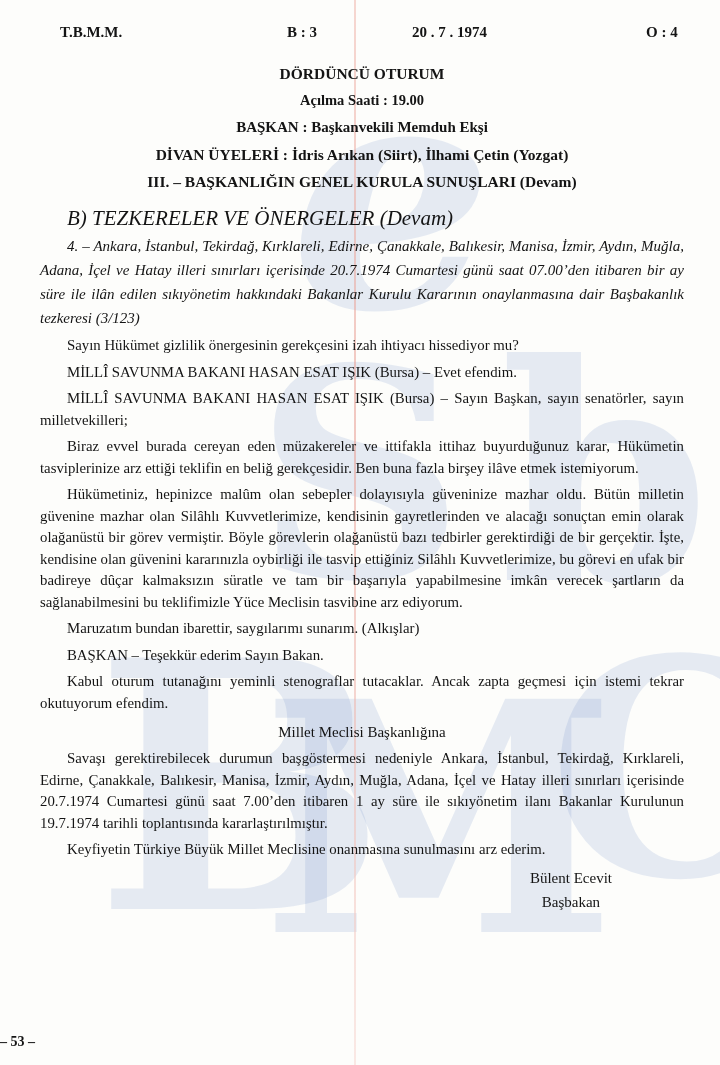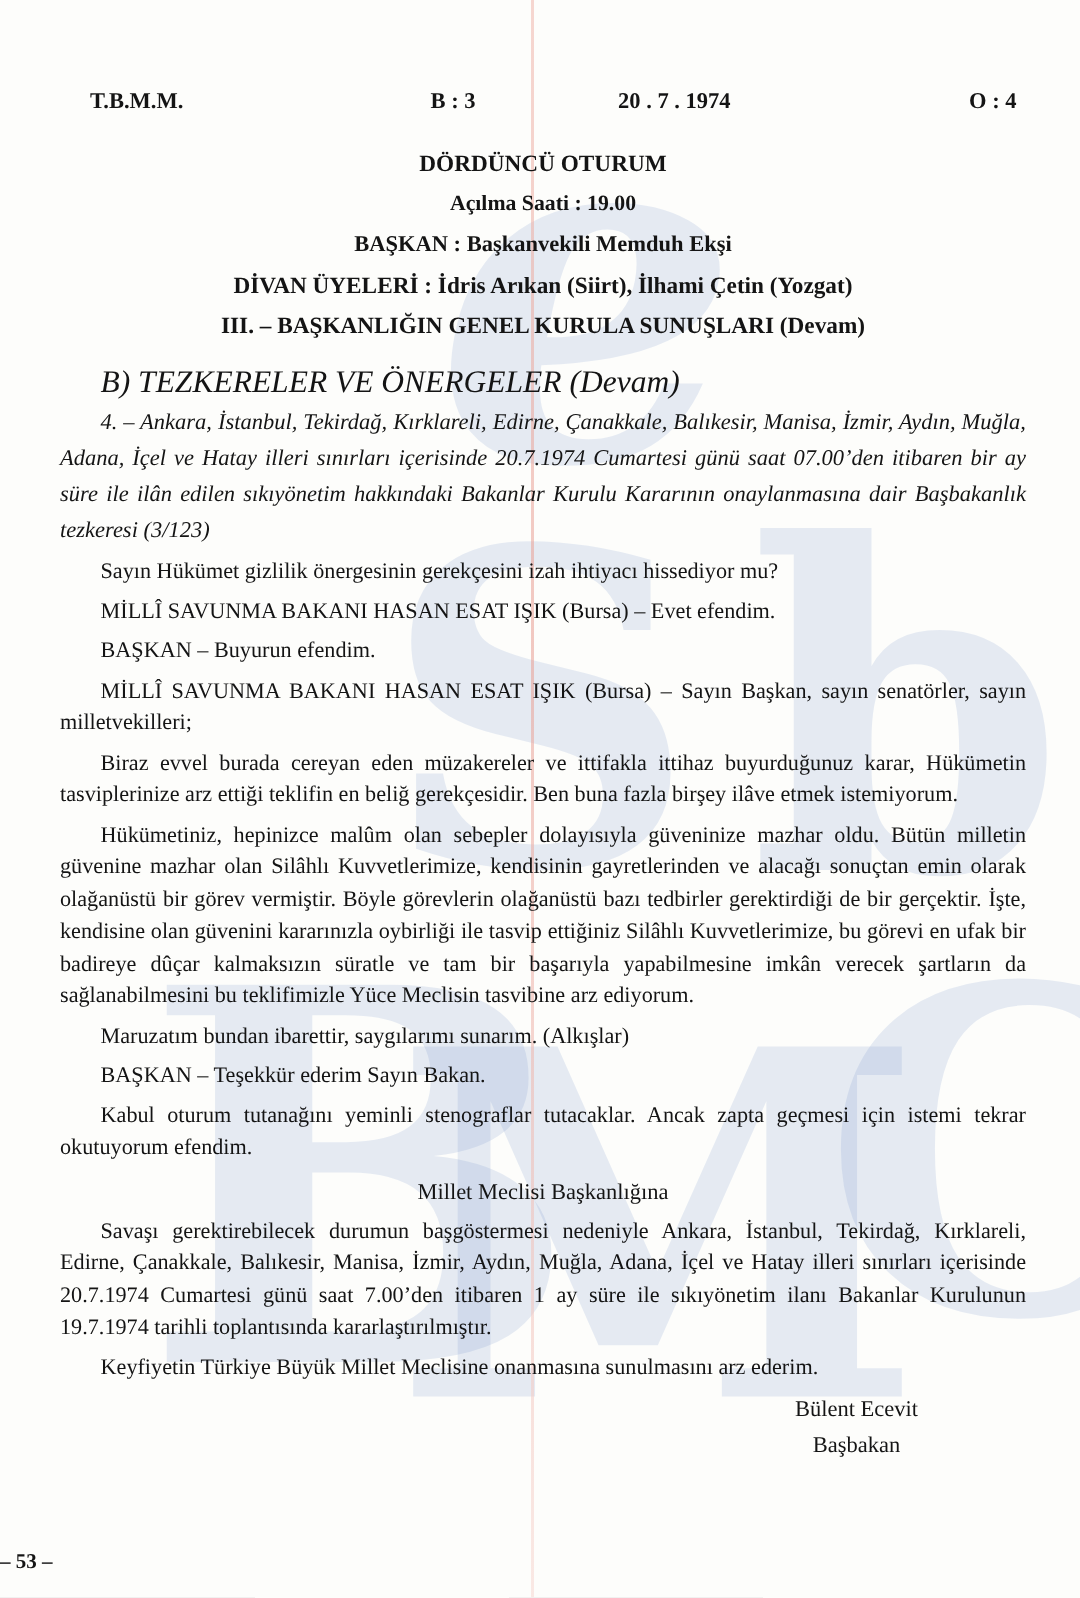--- a/index.html
+++ b/index.html
@@ -30,21 +30,21 @@
   .wm-4 { left:262px; top:660px; font-size:320px; }
   .wm-5 { left:548px; top:620px; font-size:300px; }
   .scan-line {
     position:absolute; z-index:0;
     left:354px; top:0; width:2px; height:1065px;
     background:linear-gradient(#f0b7ad, #e89d92 40%, #f2c3bb 80%, #f7d8d2);
     opacity:0.55;
     pointer-events:none;
   }
   
-  .content { position:relative; z-index:1; padding:24px 36px 0 40px;margin-top:36px; }
+  .content { position:relative; z-index:1; padding:24px 36px 0 40px; }
   .masthead { position:relative; height:20px; font-weight:700; font-size:15px; }
   .masthead span { position:absolute; top:0; white-space:nowrap; }
   .mh-institution { left:20px; }
   .mh-session     { left:247px; }
   .mh-date        { left:372px; }
   .mh-sitting     { left:606px; }
 
   .titles { margin-top:16px; text-align:center; }
   .titles div { line-height:27px; font-weight:700; }
   .t-main    { font-size:15.5px; }
@@ -126,21 +126,20 @@
       <div class="t-chair">BAŞKAN : Başkanvekili Memduh Ekşi</div>
       <div class="t-clerks">DİVAN ÜYELERİ : İdris Arıkan (Siirt),  İlhami Çetin (Yozgat)</div>
       <div class="t-agenda">III. – BAŞKANLIĞIN GENEL KURULA SUNUŞLARI (Devam)</div>
     </div>
 
     <div class="section-heading">B)  TEZKERELER VE ÖNERGELER (Devam)</div>
     <div class="motion">4. – Ankara, İstanbul, Tekirdağ, Kırklareli, Edirne, Çanakkale, Balıkesir, Manisa, İzmir, Aydın, Muğla, Adana, İçel ve Hatay illeri sınırları içerisinde 20.7.1974 Cumartesi günü saat 07.00’den itibaren bir ay süre ile ilân edilen sıkıyönetim hakkındaki Bakanlar Kurulu Kararının onaylanmasına dair Başbakanlık tezkeresi (3/123)</div>
 
     <p class="body-par">Sayın Hükümet gizlilik önergesinin gerekçesini izah ihtiyacı hissediyor mu?</p>
     <p class="body-par">MİLLÎ SAVUNMA BAKANI HASAN ESAT IŞIK (Bursa) – Evet efendim.</p>
-    <p class="body-par">BAŞKAN – Buyurun efendim.</p>
     <p class="body-par">MİLLÎ SAVUNMA BAKANI HASAN ESAT IŞIK (Bursa) – Sayın Başkan, sayın senatörler, sayın milletvekilleri;</p>
     <p class="body-par">Biraz evvel burada cereyan eden müzakereler ve ittifakla ittihaz buyurduğunuz karar, Hükümetin tasviplerinize arz ettiği teklifin en beliğ gerekçesidir. Ben buna fazla birşey ilâve etmek istemiyorum.</p>
     <p class="body-par">Hükümetiniz, hepinizce malûm olan sebepler dolayısıyla güveninize mazhar oldu. Bütün milletin güvenine mazhar olan Silâhlı Kuvvetlerimize, kendisinin gayretlerinden ve alacağı sonuçtan emin olarak olağanüstü bir görev vermiştir. Böyle görevlerin olağanüstü bazı tedbirler gerektirdiği de bir gerçektir. İşte, kendisine olan güvenini kararınızla oybirliği ile tasvip ettiğiniz Silâhlı Kuvvetlerimize, bu görevi en ufak bir badireye dûçar kalmaksızın süratle ve tam bir başarıyla yapabilmesine imkân verecek şartların da sağlanabilmesini bu teklifimizle Yüce Meclisin tasvibine arz ediyorum.</p>
     <p class="body-par">Maruzatım bundan ibarettir, saygılarımı sunarım. (Alkışlar)</p>
     <p class="body-par">BAŞKAN – Teşekkür ederim Sayın Bakan.</p>
     <p class="body-par">Kabul oturum tutanağını yeminli stenograflar tutacaklar. Ancak zapta geçmesi için istemi tekrar okutuyorum efendim.</p>
 
     <div class="petition-heading">Millet Meclisi Başkanlığına</div>
     <p class="body-par">Savaşı gerektirebilecek durumun başgöstermesi nedeniyle Ankara, İstanbul, Tekirdağ, Kırklareli, Edirne, Çanakkale, Balıkesir, Manisa, İzmir, Aydın, Muğla, Adana, İçel ve Hatay illeri sınırları içerisinde 20.7.1974 Cumartesi günü saat 7.00’den itibaren 1 ay süre ile sıkıyönetim ilanı Bakanlar Kurulunun 19.7.1974 tarihli toplantısında kararlaştırılmıştır.</p>
     <p class="body-par">Keyfiyetin Türkiye Büyük Millet Meclisine onanmasına sunulmasını arz ederim.</p>

